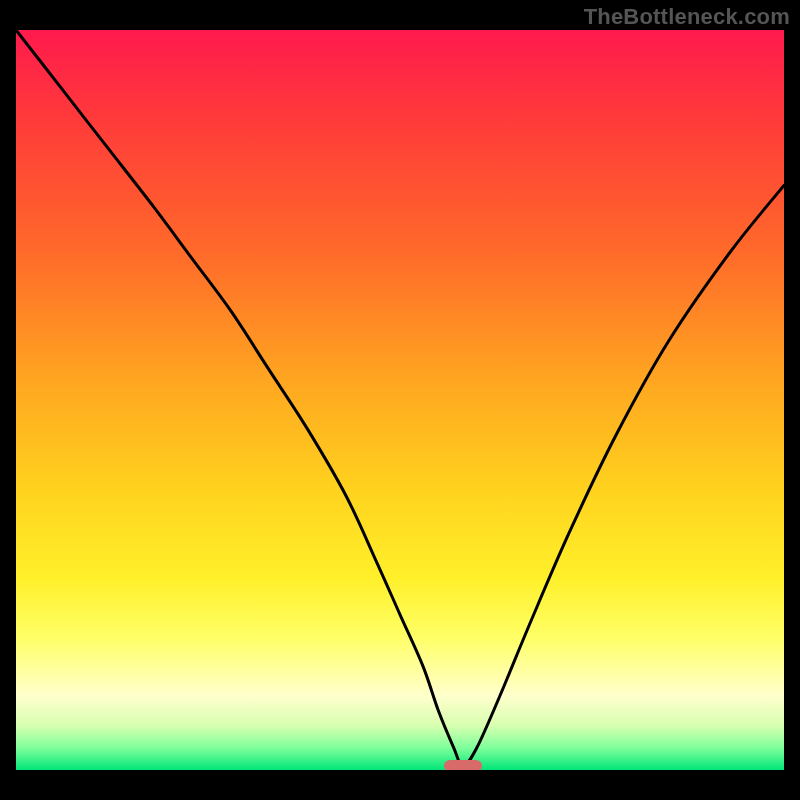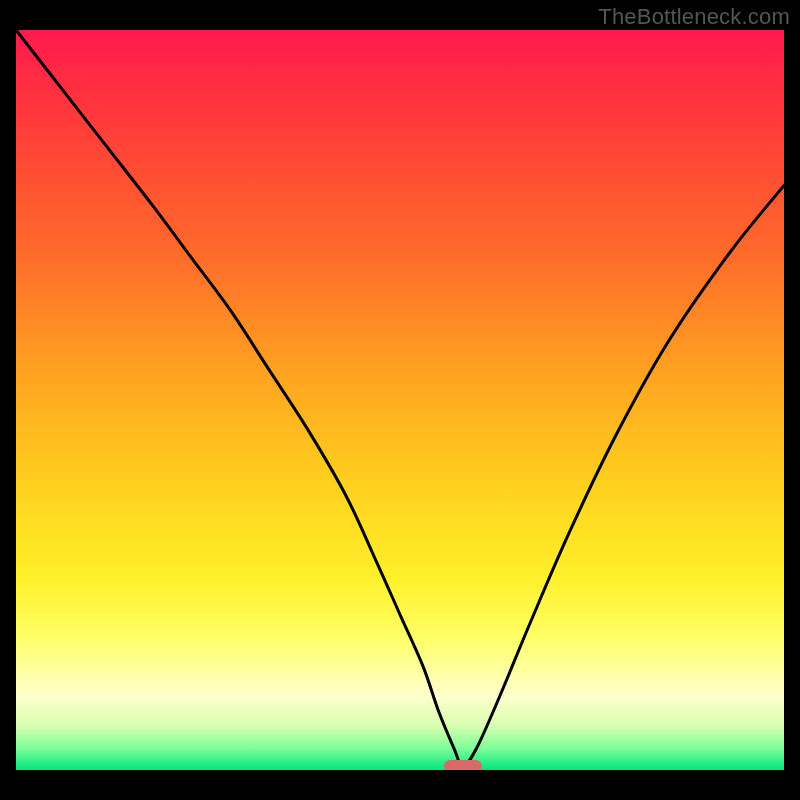--- a/index.html
+++ b/index.html
@@ -16,21 +16,21 @@
     width: 800px;
     height: 800px;
     background: #000;
   }
   .watermark {
     position: absolute;
     top: 4px;
     right: 10px;
     color: #555;
     font-size: 22px;
-    font-weight: 400;
+    font-weight: 700;
     letter-spacing: 0.2px;
     z-index: 30;
     user-select: none;
   }
   
   .plot {
     position: absolute;
     left: 16px;
     top: 30px;
     width: 768px;   

